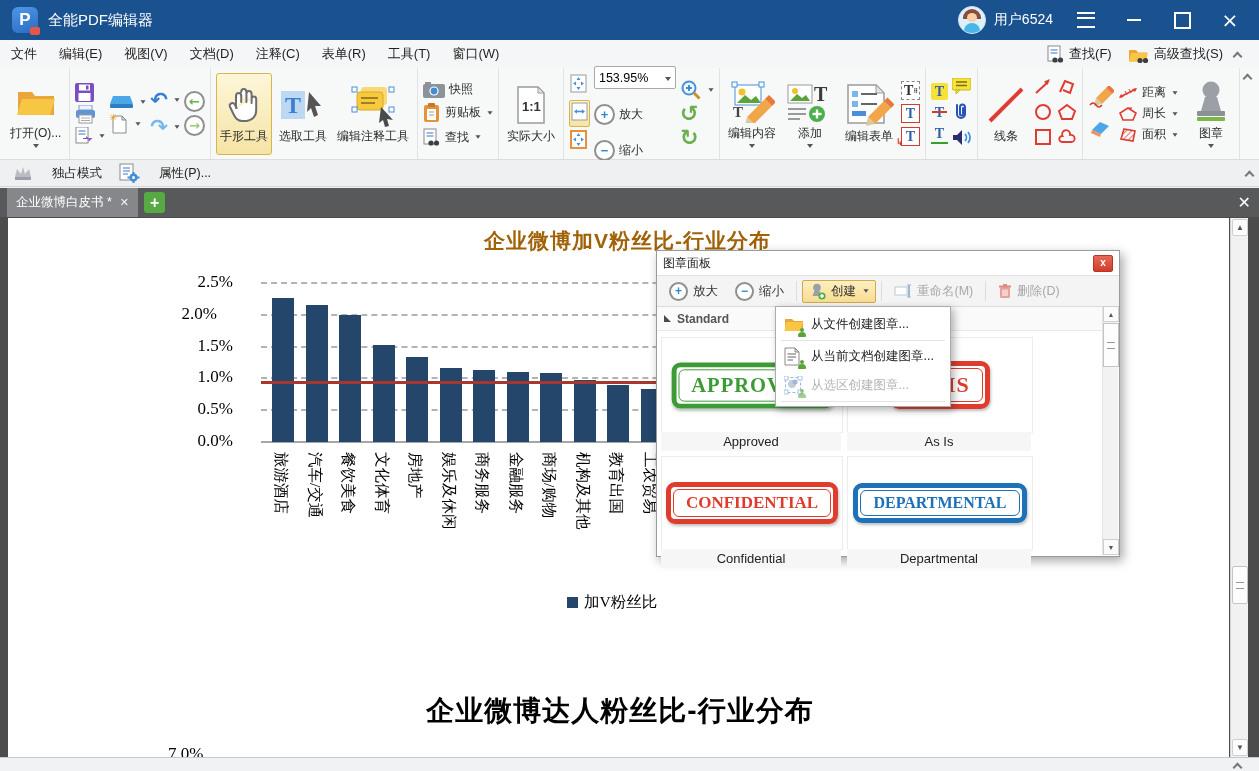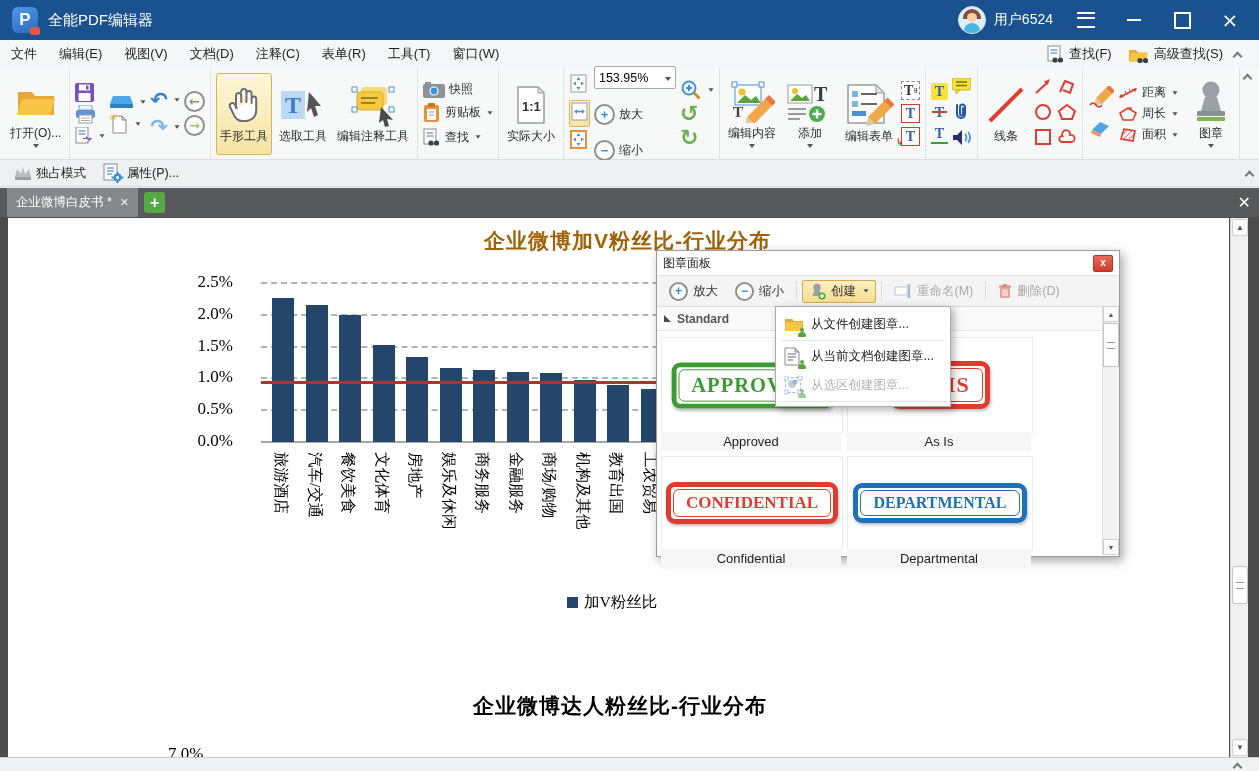--- a/index.html
+++ b/index.html
@@ -40,39 +40,39 @@
   .caret{width:0;height:0;border-left:3.5px solid transparent;border-right:3.5px solid transparent;border-top:4px solid #555;display:inline-block;margin-top:2px;}
   .caret.sm{transform:scale(.85);margin:0 0 0 2px;}
   .mini{display:flex;align-items:center;gap:4px;font-size:12px;color:#2b2b2b;white-space:nowrap;}
   .col{display:flex;flex-direction:column;justify-content:center;gap:3px;}
   .cir{width:17px;height:17px;border:2px solid #8f8f8f;border-radius:50%;background:#fff;display:flex;align-items:center;justify-content:center;color:#2f86d3;font-weight:bold;font-size:13px;line-height:1;flex:0 0 auto;}
   .uarrow{font-family:"DejaVu Sans",sans-serif;font-weight:bold;}
   .tsq{width:17px;height:17px;display:flex;align-items:center;justify-content:center;font-family:"Liberation Serif",serif;font-weight:bold;font-size:14px;}
   .zoombox{width:72px;height:21px;border:1px solid #a9a9a9;background:#fff;border-radius:2px;display:flex;align-items:center;font-size:12.5px;padding:0 4px;justify-content:space-between;}
   
   .row2{position:absolute;left:0;top:160px;width:100%;height:27px;background:#eef0f1;border-bottom:1px solid #d8d8d8;display:flex;align-items:center;font-size:12.5px;color:#222;gap:6px;padding-left:8px;box-sizing:border-box;}
-  .r2btn{display:flex;align-items:center;gap:3px;padding:1px 5px;}
+  .r2btn{display:flex;align-items:center;gap:19px;padding:1px 5px;}
   
   .tabbar{position:absolute;left:0;top:188px;width:100%;height:29px;background:#58595b;display:flex;align-items:center;}
   .tab{height:29px;background:#85878a;color:#fff;font-size:12.5px;display:flex;align-items:center;padding:0 9px;margin-left:7px;gap:8px;}
   .tab .tx{font-size:11px;opacity:.9;}
   .plustab{width:21px;height:21px;margin-left:6px;background:#56a943;border-radius:3px;color:#fff;display:flex;align-items:center;justify-content:center;font-size:16px;font-weight:bold;}
   .tabbar .rclose{margin-left:auto;margin-right:8px;color:#fff;font-size:16px;font-weight:bold;font-family:"DejaVu Sans",sans-serif;}
   
   .docarea{position:absolute;left:0;top:217px;width:100%;height:540px;background:#4c4c4c;}
   .page{position:absolute;left:8px;top:218px;width:1221px;height:539px;background:#fff;z-index:1;}
   .vscroll{position:absolute;left:1230px;top:218px;width:17px;height:539px;background:#f1f1f1;border-left:1px solid #d5d5d5;z-index:3;}
   .varrow{position:absolute;left:1px;width:14px;height:15px;background:#fcfcfc;border:1px solid #d0d0d0;border-radius:2px;display:flex;align-items:center;justify-content:center;font-size:8px;color:#555;}
   .vthumb{position:absolute;left:1px;top:348px;width:14px;height:36px;background:#fdfdfd;border:1px solid #c4c4c4;border-radius:2px;}
   .vthumb:after{content:"";position:absolute;left:3px;top:15px;width:8px;height:5px;border-top:1px solid #999;border-bottom:1px solid #999;}
   .hstrip{position:absolute;left:0;top:757px;width:100%;height:14px;background:#f1f2f3;border-top:1px solid #c9c9c9;z-index:6;}
   
   #chart-layer{position:absolute;left:0;top:0;width:1259px;height:771px;z-index:2;pointer-events:none;}
   .chart-title{position:absolute;left:300px;top:227px;width:655px;text-align:center;font-size:21px;font-weight:bold;color:#a16207;z-index:2;font-family:"Liberation Sans",sans-serif;letter-spacing:1px;}
-  .chart-title2{position:absolute;left:290px;top:692px;width:660px;text-align:center;font-size:21px;font-weight:bold;color:#000;z-index:2;letter-spacing:1px;}
+  .chart-title2{position:absolute;left:290px;top:692px;width:660px;text-align:center;font-size:28px;font-weight:bold;color:#000;z-index:2;letter-spacing:1px;}
   .ytick{position:absolute;width:70px;text-align:right;font-family:"Liberation Serif",serif;font-size:17px;color:#000;}
   .gridline{position:absolute;border-top:2px dashed #b3b3b3;height:0;}
   .axisline{position:absolute;border-top:2px solid #a6a6a6;height:0;}
   .bar{position:absolute;}
   .refline{position:absolute;}
   .xlabel{position:absolute;white-space:nowrap;transform-origin:0 0;transform:rotate(90deg);font-family:"Liberation Serif",serif;font-size:15.5px;color:#000;}
   .legend{position:absolute;left:567px;top:592px;display:flex;align-items:center;gap:6px;font-family:"Liberation Serif",serif;font-size:15.5px;color:#000;z-index:2;}
   .legend .sq{width:11px;height:11px;}
   .ptick{position:absolute;left:168px;top:744px;font-family:"Liberation Serif",serif;font-size:17px;color:#000;z-index:2;}
   
@@ -606,21 +606,21 @@
     <div class="plustab">+</div>
     <span class="rclose">✕</span>
   </div>
 
   <div class="docarea"></div>
   <div class="page"></div>
 
   <div id="chart-layer">
       <div class="ytick" style="left: 163px; top: 272px;">2.5%</div>
       <div class="gridline" style="left: 261px; top: 282px; width: 849px;"></div>
-      <div class="ytick" style="left: 163px; top: 303.8px;">2.0%</div>
+      <div class="ytick" style="left: 147px; top: 303.8px;">2.0%</div>
       <div class="gridline" style="left: 261px; top: 313.8px; width: 849px;"></div>
       <div class="ytick" style="left: 163px; top: 335.6px;">1.5%</div>
       <div class="gridline" style="left: 261px; top: 345.6px; width: 849px;"></div>
       <div class="ytick" style="left: 163px; top: 367.4px;">1.0%</div>
       <div class="gridline" style="left: 261px; top: 377.4px; width: 849px;"></div>
       <div class="ytick" style="left: 163px; top: 399.2px;">0.5%</div>
       <div class="gridline" style="left: 261px; top: 409.2px; width: 849px;"></div>
       <div class="ytick" style="left: 163px; top: 431px;">0.0%</div>
       <div class="axisline" style="left: 261px; top: 441px; width: 849px;"></div>
       <div class="bar" style="left: 272px; top: 298px; width: 22px; height: 144px; background: rgb(36, 70, 107);"></div>

